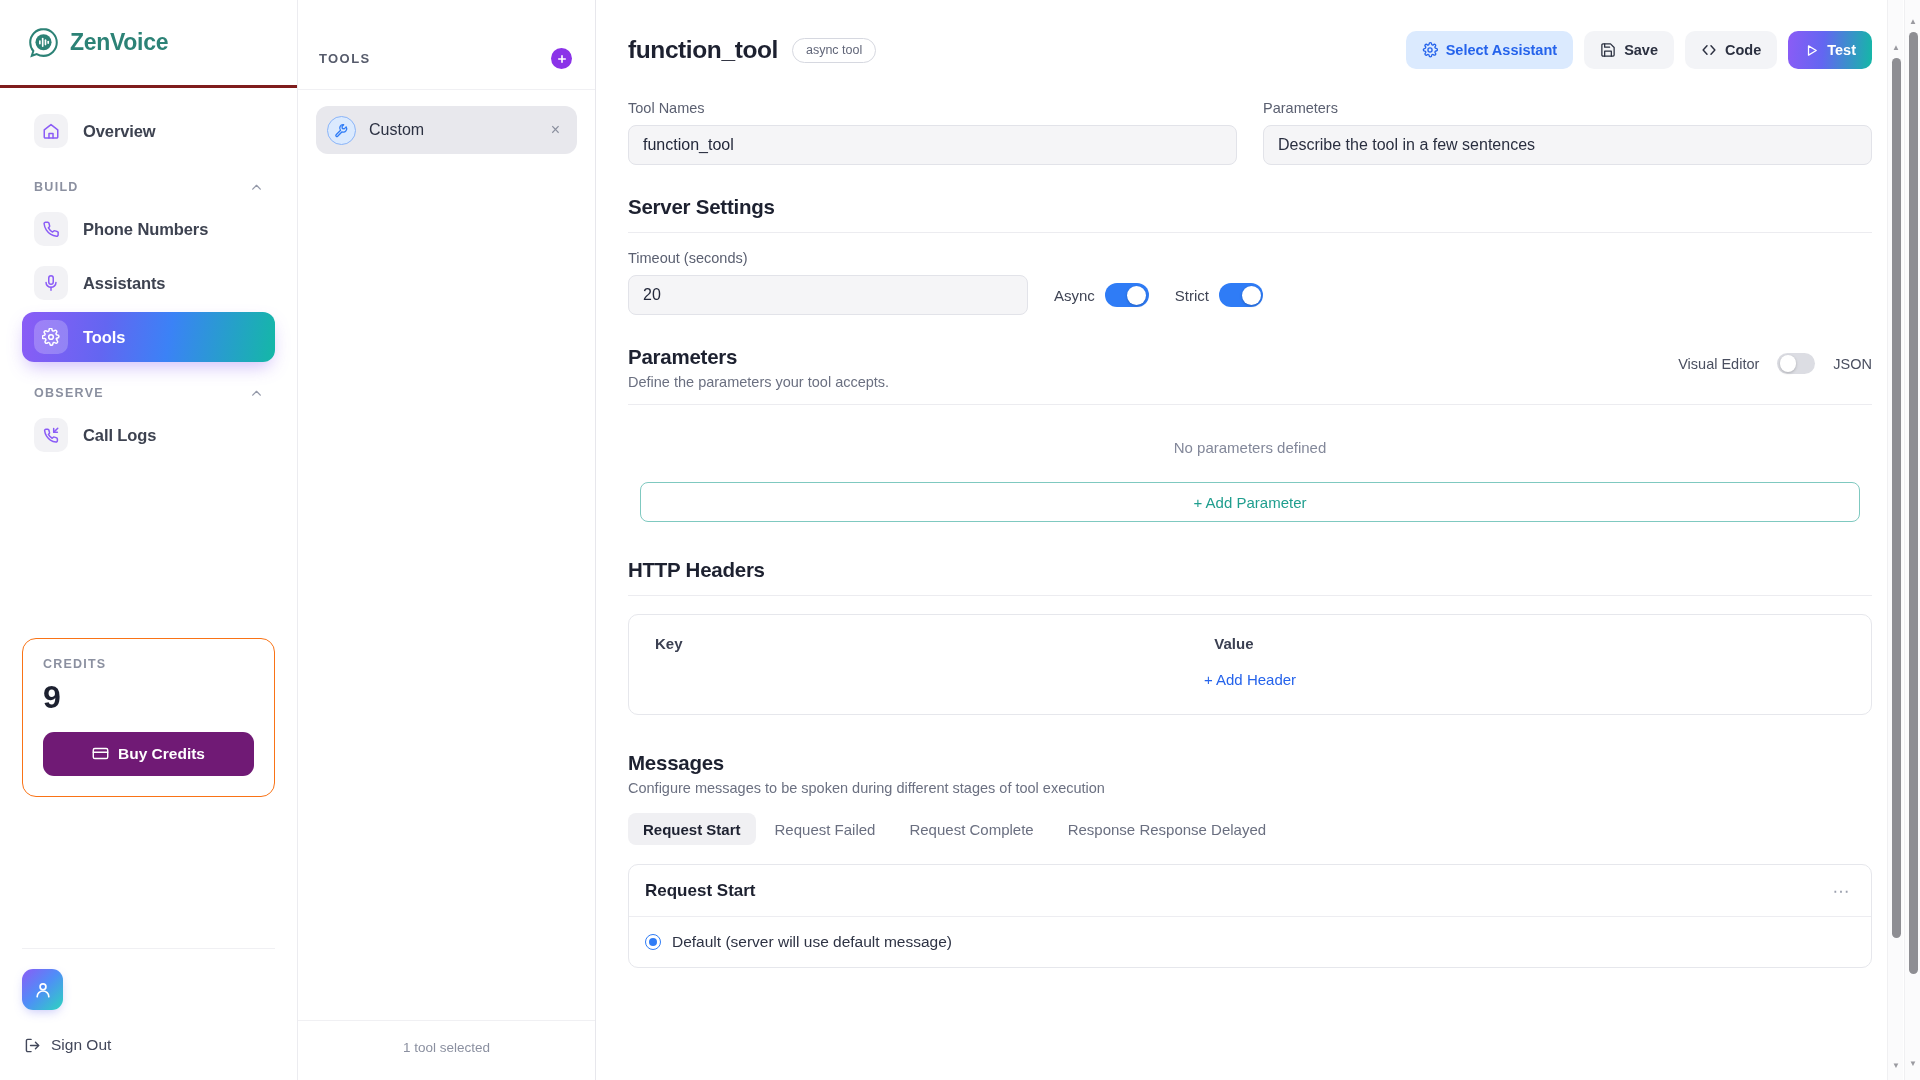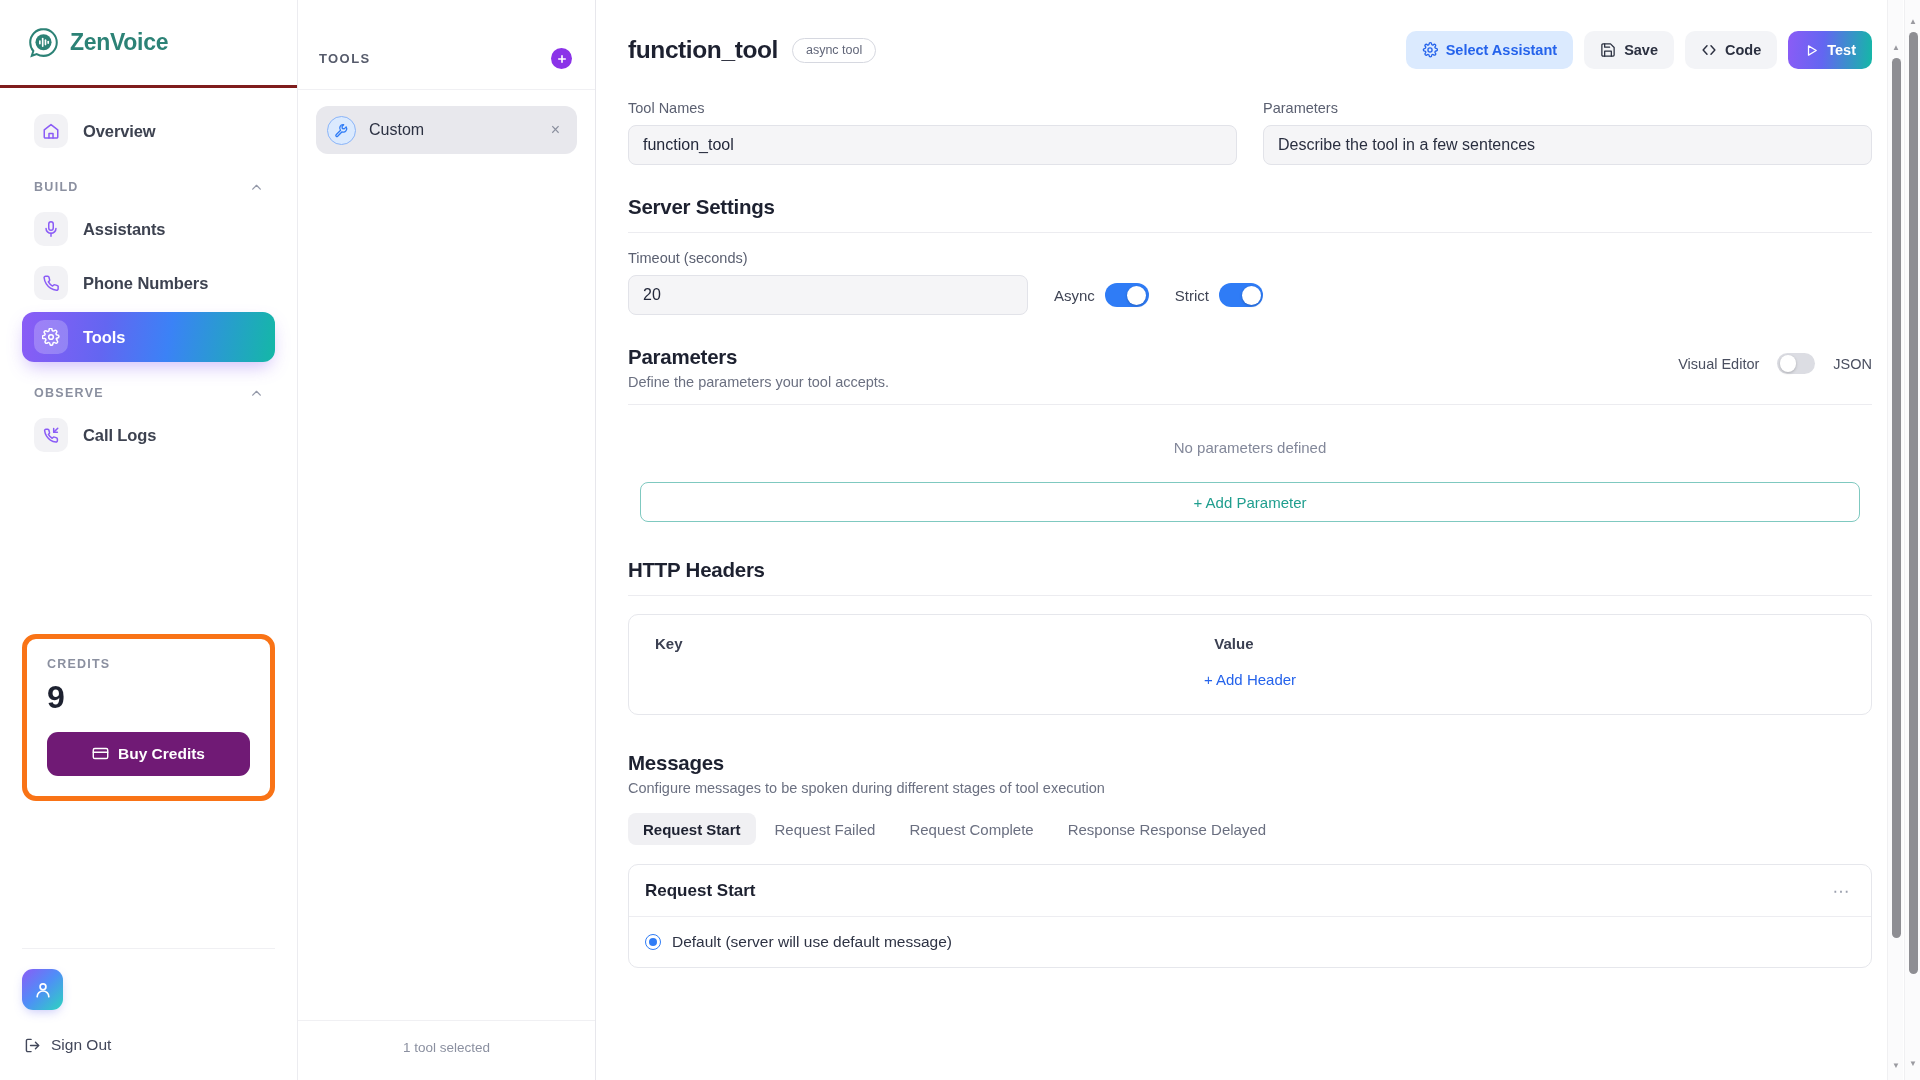--- a/index.html
+++ b/index.html
@@ -47,21 +47,21 @@
     display: flex; align-items: center; justify-content: space-between;
     padding: 20px 12px 10px 12px;
   }
   .nav-group-t {
     font-size: 12.5px; font-weight: 700; color: #8b90a0;
     letter-spacing: 1.3px;
   }
   .chev { width: 13px; height: 13px; display:block; cursor:pointer; }
 
   .credits-card {
-    margin: 22px 22px 0 22px; border: 5px solid #f97316; border-radius: 14px;
+    margin: 22px 22px 0 22px; border: 1px solid #f97316; border-radius: 14px;
     padding: 18px 20px 20px 20px; background: #fff;
   }
   .credits-lbl {
     font-size: 12.5px; font-weight: 700; color: #8b90a0; letter-spacing: 1.2px;
   }
   .credits-val {
     font-size: 32px; font-weight: 700; color: #1d2130; margin: 8px 0 16px 0;
     letter-spacing: -0.5px;
   }
   .buy-btn {
@@ -314,35 +314,35 @@
       <div class="nav-group">
         <span class="nav-group-t">BUILD</span>
         <svg class="chev" viewBox="0 0 24 24" fill="none" stroke="#9398a8" stroke-width="2.4" stroke-linecap="round" stroke-linejoin="round">
           <path d="M5 15l7-7 7 7"></path>
         </svg>
       </div>
 
       <div class="nav-item">
         <span class="nav-ico">
           <svg viewBox="0 0 24 24" fill="none" stroke="#8b5cf6" stroke-width="2" stroke-linecap="round" stroke-linejoin="round">
+            <path d="M21.5 16.9v2.8a1.9 1.9 0 0 1-2.1 1.9 18.6 18.6 0 0 1-8.1-2.9 18.3 18.3 0 0 1-5.6-5.6A18.6 18.6 0 0 1 2.8 5a1.9 1.9 0 0 1 1.9-2.1h2.8a1.9 1.9 0 0 1 1.9 1.6c.13 1 .37 1.9.72 2.8a1.9 1.9 0 0 1-.43 2l-1.2 1.2a15 15 0 0 0 5.6 5.6l1.2-1.2a1.9 1.9 0 0 1 2-.43c.9.35 1.84.59 2.8.72a1.9 1.9 0 0 1 1.6 1.93z"></path>
+          </svg>
+        </span>
+        <span class="nav-label">Phone Numbers</span>
+      </div>
+
+      <div class="nav-item">
+        <span class="nav-ico">
+          <svg viewBox="0 0 24 24" fill="none" stroke="#8b5cf6" stroke-width="2" stroke-linecap="round" stroke-linejoin="round">
             <rect x="9" y="2.2" width="6" height="11.4" rx="3"></rect>
             <path d="M5.4 11.2a6.6 6.6 0 0 0 13.2 0"></path>
             <path d="M12 17.8v3.9"></path>
           </svg>
         </span>
         <span class="nav-label">Assistants</span>
-      </div>
-
-      <div class="nav-item">
-        <span class="nav-ico">
-          <svg viewBox="0 0 24 24" fill="none" stroke="#8b5cf6" stroke-width="2" stroke-linecap="round" stroke-linejoin="round">
-            <path d="M21.5 16.9v2.8a1.9 1.9 0 0 1-2.1 1.9 18.6 18.6 0 0 1-8.1-2.9 18.3 18.3 0 0 1-5.6-5.6A18.6 18.6 0 0 1 2.8 5a1.9 1.9 0 0 1 1.9-2.1h2.8a1.9 1.9 0 0 1 1.9 1.6c.13 1 .37 1.9.72 2.8a1.9 1.9 0 0 1-.43 2l-1.2 1.2a15 15 0 0 0 5.6 5.6l1.2-1.2a1.9 1.9 0 0 1 2-.43c.9.35 1.84.59 2.8.72a1.9 1.9 0 0 1 1.6 1.93z"></path>
-          </svg>
-        </span>
-        <span class="nav-label">Phone Numbers</span>
       </div>
 
       <div class="nav-item active">
         <span class="nav-ico">
           <svg viewBox="0 0 24 24" fill="none" stroke="#ffffff" stroke-width="2" stroke-linecap="round" stroke-linejoin="round">
             <circle cx="12" cy="12" r="3.1"></circle>
             <path d="M19.9 15a1.7 1.7 0 0 0 .34 1.88l.06.06a2 2 0 1 1-2.84 2.84l-.06-.06a1.7 1.7 0 0 0-1.88-.34 1.7 1.7 0 0 0-1.03 1.56v.18a2 2 0 1 1-4 0v-.1a1.7 1.7 0 0 0-1.11-1.56 1.7 1.7 0 0 0-1.88.34l-.06.06a2 2 0 1 1-2.84-2.84l.06-.06a1.7 1.7 0 0 0 .34-1.88 1.7 1.7 0 0 0-1.56-1.03H2.3a2 2 0 1 1 0-4h.1a1.7 1.7 0 0 0 1.56-1.11 1.7 1.7 0 0 0-.34-1.88l-.06-.06a2 2 0 1 1 2.84-2.84l.06.06a1.7 1.7 0 0 0 1.88.34H8.4a1.7 1.7 0 0 0 1.03-1.56V2.3a2 2 0 1 1 4 0v.1a1.7 1.7 0 0 0 1.03 1.56 1.7 1.7 0 0 0 1.88-.34l.06-.06a2 2 0 1 1 2.84 2.84l-.06.06a1.7 1.7 0 0 0-.34 1.88v.08a1.7 1.7 0 0 0 1.56 1.03h.18a2 2 0 1 1 0 4h-.1a1.7 1.7 0 0 0-1.56 1.03z"></path>
           </svg>
         </span>
         <span class="nav-label">Tools</span>

